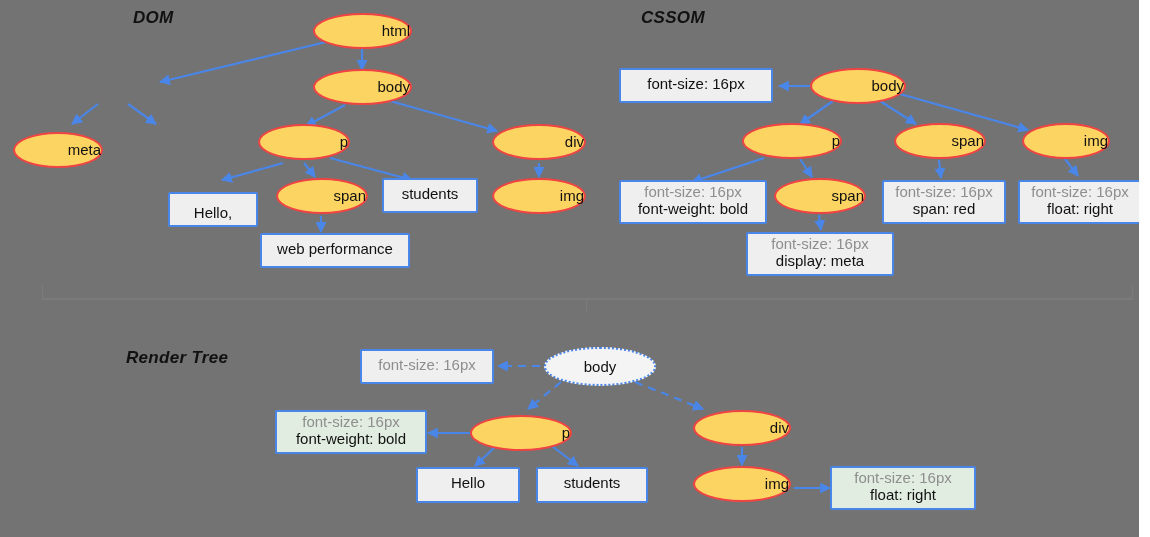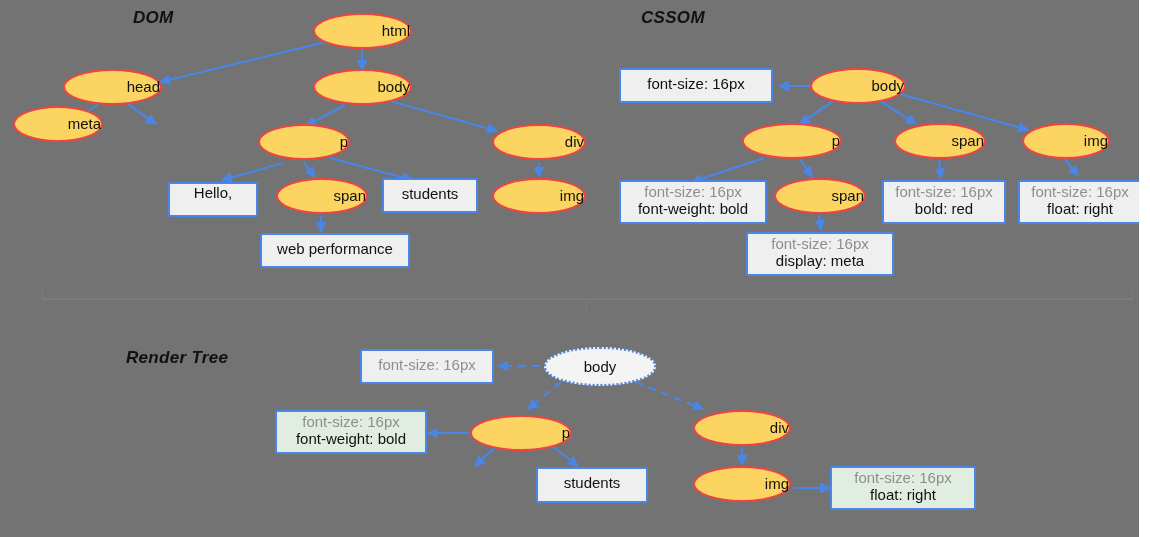--- a/index.html
+++ b/index.html
@@ -136,42 +136,39 @@
       <path d="M 794 488 L 830 488"></path>
     </g>
   </svg>
 
   <div class="section-title" style="left:133px; top:8px;">DOM</div>
 
   <div class="node ellipse" style="left:313px; top:13px; width:99px; height:36px;">
     <span>html</span>
   </div>
 
-  <div class="node ellipse" style="left:63px; top:69px; width:99px; height:36px;">
-    <span>head</span>
-  </div>
 
   <div class="node ellipse" style="left:313px; top:69px; width:99px; height:36px;">
     <span>body</span>
   </div>
 
-  <div class="node ellipse" style="left:13px; top:106px; width:90px; height:36px;">
+  <div class="node ellipse" style="left:13px; top:132px; width:90px; height:36px;">
     <span>meta</span>
   </div>
 
 
   <div class="node ellipse" style="left:258px; top:124px; width:92px; height:36px;">
     <span>p</span>
   </div>
 
   <div class="node ellipse" style="left:492px; top:124px; width:94px; height:36px;">
     <span>div</span>
   </div>
 
-  <div class="node box" style="left:168px; top:182px; width:90px; height:35px; justify-content:flex-start;">
+  <div class="node box" style="left:168px; top:192px; width:90px; height:35px; justify-content:flex-end;">
     <span class="line own">Hello,</span>
   </div>
 
   <div class="node ellipse" style="left:276px; top:178px; width:92px; height:36px;">
     <span>span</span>
   </div>
 
   <div class="node box" style="left:382px; top:178px; width:96px; height:35px;">
     <span class="line own">students</span>
   </div>
@@ -210,21 +207,21 @@
     <span class="line inherited">font-size: 16px</span>
     <span class="line own">font-weight: bold</span>
   </div>
 
   <div class="node ellipse" style="left:774px; top:178px; width:92px; height:36px;">
     <span>span</span>
   </div>
 
   <div class="node box" style="left:882px; top:180px; width:124px; height:44px;">
     <span class="line inherited">font-size: 16px</span>
-    <span class="line own">bold: red</span>
+    <span class="line own">span: red</span>
   </div>
 
   <div class="node box" style="left:1018px; top:180px; width:124px; height:44px;">
     <span class="line inherited">font-size: 16px</span>
     <span class="line own">float: right</span>
   </div>
 
   <div class="node box" style="left:746px; top:232px; width:148px; height:44px;">
     <span class="line inherited">font-size: 16px</span>
     <span class="line own">display: meta</span>
@@ -251,20 +248,23 @@
 
   <div class="node ellipse" style="left:693px; top:410px; width:98px; height:36px;">
     <span>div</span>
   </div>
 
   <div class="node box box-green" style="left:275px; top:410px; width:152px; height:44px;">
     <span class="line inherited">font-size: 16px</span>
     <span class="line own">font-weight: bold</span>
   </div>
 
+  <div class="node box" style="left:416px; top:467px; width:104px; height:36px;">
+    <span class="line own">Hello</span>
+  </div>
 
   <div class="node box" style="left:536px; top:467px; width:112px; height:36px;">
     <span class="line own">students</span>
   </div>
 
   <div class="node ellipse" style="left:693px; top:466px; width:98px; height:36px;">
     <span>img</span>
   </div>
 
   <div class="node box box-green" style="left:830px; top:466px; width:146px; height:44px;">

